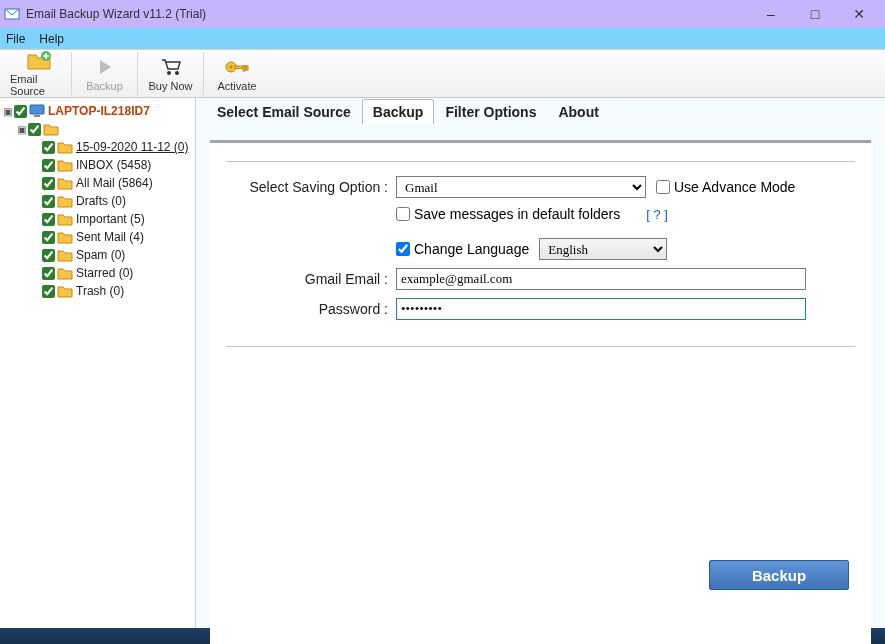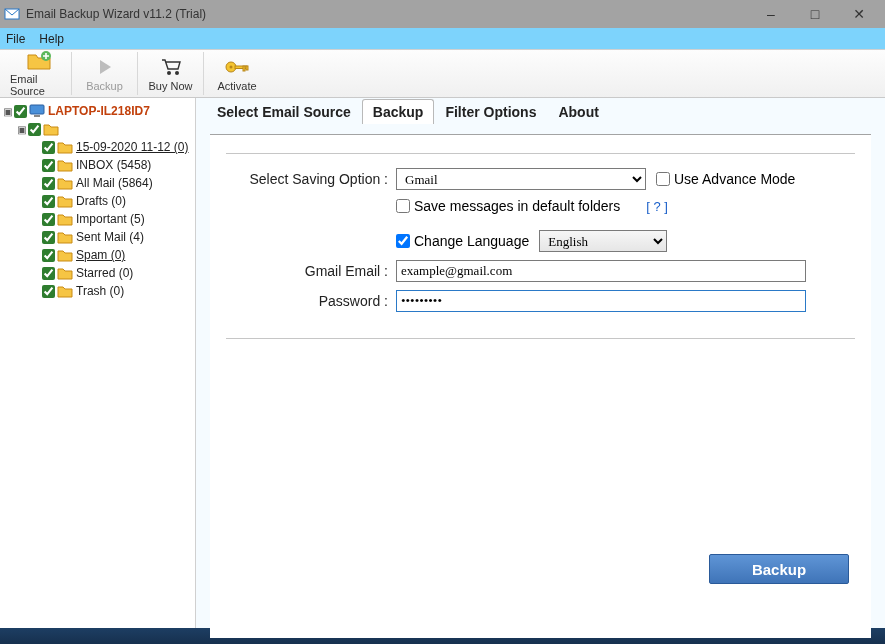--- a/index.html
+++ b/index.html
@@ -1,18 +1,18 @@
 <!DOCTYPE html>
 <html><head>
 <meta charset="utf-8">
 <style>
 * { box-sizing: border-box; margin: 0; padding: 0; }
 body { font-family: "Segoe UI", Tahoma, sans-serif; font-size: 12px; background: #fff; width: 885px; height: 644px; overflow: hidden; }
 
-.titlebar { height: 28px; display: flex; align-items: center; padding: 0 4px; background: #a3a3a3; }
+.titlebar { height: 28px; display: flex; align-items: center; padding: 0 4px; background: #c4b5fd; }
 .titlebar .app-icon { width: 16px; height: 16px; margin-right: 6px; }
 .titlebar .title { flex: 1; color: #333; font-size: 12px; }
 .titlebar .winbtns { display: flex; }
 .titlebar .winbtn { width: 44px; height: 28px; display: flex; align-items: center; justify-content: center; cursor: default; font-size: 14px; color: #333; }
 
 .menubar { height: 22px; display: flex; align-items: center; padding: 0 6px; gap: 14px; background: #7dd3fc; border-bottom: 1px solid #d0d0d0; }
 .menubar .menu { font-size: 12px; color: #222; cursor: default; }
 
 .toolbar { height: 48px; display: flex; align-items: stretch; padding: 2px 6px; gap: 0; background: linear-gradient(#fdfdfd,#f0f0f0); border-bottom: 1px solid #c9c9c9; }
 .toolbar .tbtn { width: 66px; display: flex; flex-direction: column; align-items: center; justify-content: center; border-right: 1px solid #d8d8d8; cursor: default; padding: 2px 4px; }
@@ -28,21 +28,21 @@
 .tree .toggle { width: 12px; text-align: center; color: #555; font-size: 10px; cursor: default; }
 .tree .chk { width: 13px; height: 13px; margin-right: 2px; accent-color: #2f7d2f; }
 .tree .fico { width: 16px; height: 14px; margin-right: 3px; display: inline-flex; }
 .tree .root { color: #c2410c; font-weight: bold; }
 
 .main { flex: 1; background: #f5fbff; padding: 0; position: relative; }
 .tabs { display: flex; align-items: flex-end; height: 26px; padding-left: 10px; background: #f5fbff; }
 .tab { padding: 4px 10px; font-size: 14px; font-weight: bold; color: #222; border: 1px solid transparent; border-bottom: none; cursor: default; }
 .tab.active { background: #fff; border-color: #b9b9b9; border-radius: 3px 3px 0 0; }
 
-.panel { margin: 10px 14px 14px; padding: 18px 16px 20px; background: #fff; border-top: 1px solid #a3a3a3; height: calc(100% - 26px); position: relative; }
+.panel { margin: 16px 14px 14px; padding: 18px 16px 20px; background: #fff; border-top: 3px solid #a3a3a3; height: calc(100% - 26px); position: relative; }
 .hl { border: none; border-top: 1px solid #c6c6c6; margin: 0 0 14px; }
 .formrow { display: flex; align-items: center; margin-bottom: 8px; }
 .formrow .lab { width: 170px; text-align: right; padding-right: 8px; font-size: 14px; color: #222; }
 .formrow .ctrl { flex: 1; display: flex; align-items: center; gap: 10px; }
 select, input[type=text], input[type=password] { font-family: Liberation Serif, serif; font-size: 13px; padding: 2px 4px; border: 1px solid #7a7a7a; background: #fff; }
 select.saving { width: 250px; height: 22px; }
 select.lang { width: 128px; height: 22px; background: linear-gradient(#f6f6f6,#e6e6e6); }
 input.full { width: 410px; height: 22px; }
 input.full.pwd { border: 1px solid #2a79c7; }
 .chkbox { display: flex; align-items: center; gap: 4px; font-size: 14px; }
@@ -192,21 +192,21 @@
         </div>
         <div class="row" style="padding-left: 40px;">
           <input type="checkbox" class="chk" checked="" style="">
           <span class="fico">
             <svg viewBox="0 0 16 14">
               <path d="M1 3h5l2 2h7v8H1z" fill="#f6c544" stroke="#c98b15"></path>
             </svg>
           </span>
           <span>Sent Mail (4)</span>
         </div>
-        <div class="row" style="padding-left: 40px; text-decoration: underline;">
+        <div class="row" style="padding-left: 40px;">
           <input type="checkbox" class="chk" checked="" style="">
           <span class="fico">
             <svg viewBox="0 0 16 14">
               <path d="M1 3h5l2 2h7v8H1z" fill="#f6c544" stroke="#c98b15"></path>
             </svg>
           </span>
           <span>Spam (0)</span>
         </div>
         <div class="row" style="padding-left: 40px;">
           <input type="checkbox" class="chk" checked="" style="">

